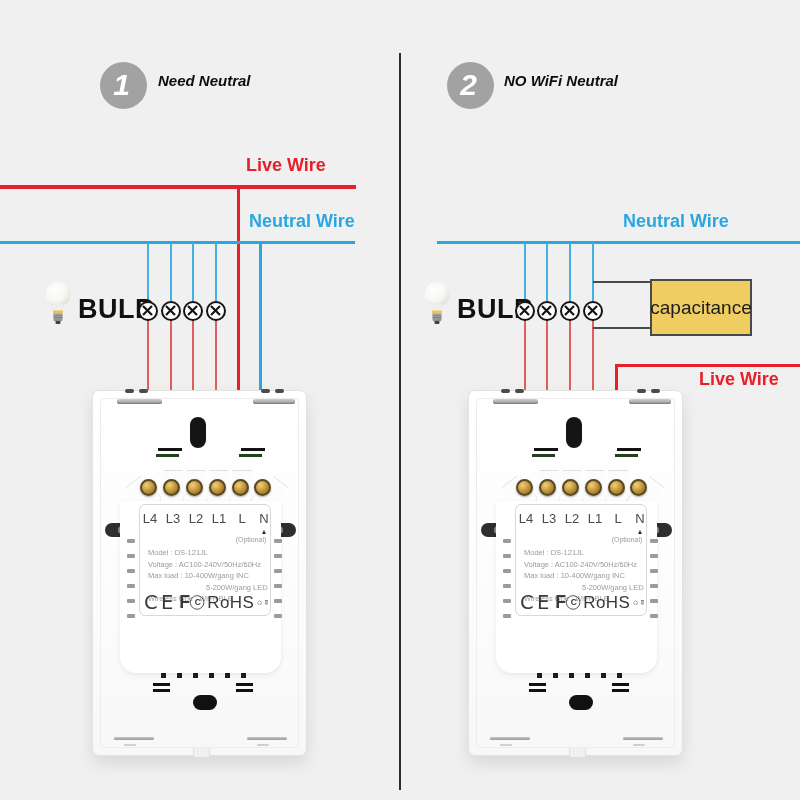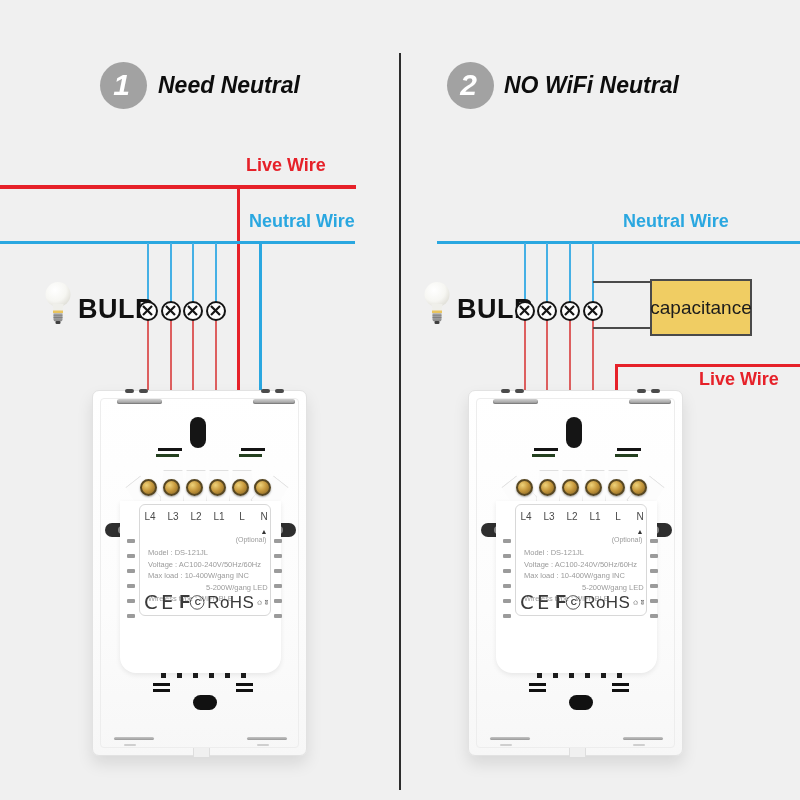--- a/index.html
+++ b/index.html
@@ -7,21 +7,21 @@
   .canvas{position:relative;width:800px;height:800px;background:var(--background,#f0f0f0);overflow:hidden;}
   .abs{position:absolute;}
 
   
   .divider{position:absolute;left:399px;top:53px;width:2px;height:737px;background:#2d2d2d;}
 
   
   .badge{position:absolute;width:47px;height:47px;border-radius:50%;background:var(--badge_gray,#a2a2a2);
          display:flex;align-items:center;justify-content:center;}
   .badge span{color:#fff;font-size:30px;font-weight:bold;font-style:italic;transform:translate(-2px,-1px);}
-  .panel-title{position:absolute;font-size:23px;font-weight:bold;font-style:italic;color:#0d0d0d;letter-spacing:0px;white-space:nowrap;}
+  .panel-title{position:absolute;font-size:15px;font-weight:bold;font-style:italic;color:#0d0d0d;letter-spacing:0px;white-space:nowrap;}
 
   
   .wire{position:absolute;}
   .live-h{height:4px;background:var(--live_wire,#e62129);}
   .live-v{width:3px;background:var(--live_wire,#e62129);}
   .neutral-h{height:3px;background:var(--neutral_wire,#2aa7e0);}
   .neutral-v{width:3px;background:var(--neutral_wire,#2aa7e0);}
   .stub-blue{width:2px;background:var(--thin_blue,#45b0e5);}
   .thin-red{width:2px;background:var(--thin_red,#dd5f5f);}
   .black-h{height:2px;background:var(--black_wire,#4a4a4a);}
@@ -59,21 +59,21 @@
   .screw{position:absolute;top:88px;width:17px;height:17px;border-radius:50%;box-sizing:border-box;
          background:radial-gradient(circle at 35% 32%,#eed27a 0%,#c89a3e 45%,#7c5c1d 100%);
          border:2px solid #574722;box-shadow:0 1px 2px rgba(0,0,0,0.35);}
   .ear{position:absolute;top:132px;width:26px;height:14px;background:#2e2e2e;border-radius:7px;}
   .ear i{position:absolute;top:3px;width:9px;height:8px;background:#8a8a8a;border-radius:4px;}
   .module{position:absolute;left:27px;top:110px;width:161px;height:172px;background:#ffffff;
           border-radius:0 0 16px 16px;box-shadow:0 2px 5px rgba(0,0,0,0.08);}
   .rib{position:absolute;width:8px;height:3.5px;background:#9b9b9b;border-radius:1px;}
   .label-panel{position:absolute;left:46px;top:113px;width:132px;height:112px;box-sizing:border-box;
                background:#fff;border:1px solid #d8d8d8;border-radius:6px;}
-  .term-label{position:absolute;top:6px;width:24px;text-align:center;font-size:10px;font-weight:500;color:#4a4a4a;}
+  .term-label{position:absolute;top:6px;width:24px;text-align:center;font-size:13px;font-weight:500;color:#4a4a4a;}
   .n-marker{position:absolute;left:112px;top:23px;width:24px;text-align:center;font-size:7px;color:#333;}
   .n-note{position:absolute;left:86px;top:31px;width:50px;text-align:center;font-size:7px;color:#9b9b9b;white-space:nowrap;}
   .specs{position:absolute;left:8px;top:42px;width:122px;font-size:7.5px;line-height:11.5px;color:#9b9b9b;white-space:nowrap;}
   .specs .indent{padding-left:58px;}
   .logo-row{position:absolute;left:4px;top:84px;width:146px;height:26px;display:flex;align-items:center;gap:3px;
             transform:scale(0.85);transform-origin:0 50%;color:#3a3a3a;}
   .logo-ce{font-family:"DejaVu Sans",sans-serif;font-size:23px;font-weight:400;letter-spacing:4px;}
   .logo-fcc{display:inline-flex;align-items:center;font-size:21px;font-weight:700;letter-spacing:-1px;}
   .fcc-c{display:inline-flex;align-items:center;justify-content:center;width:15px;height:15px;margin-left:1px;
          border:1.6px solid #3a3a3a;border-radius:50%;font-size:10px;font-weight:700;}

